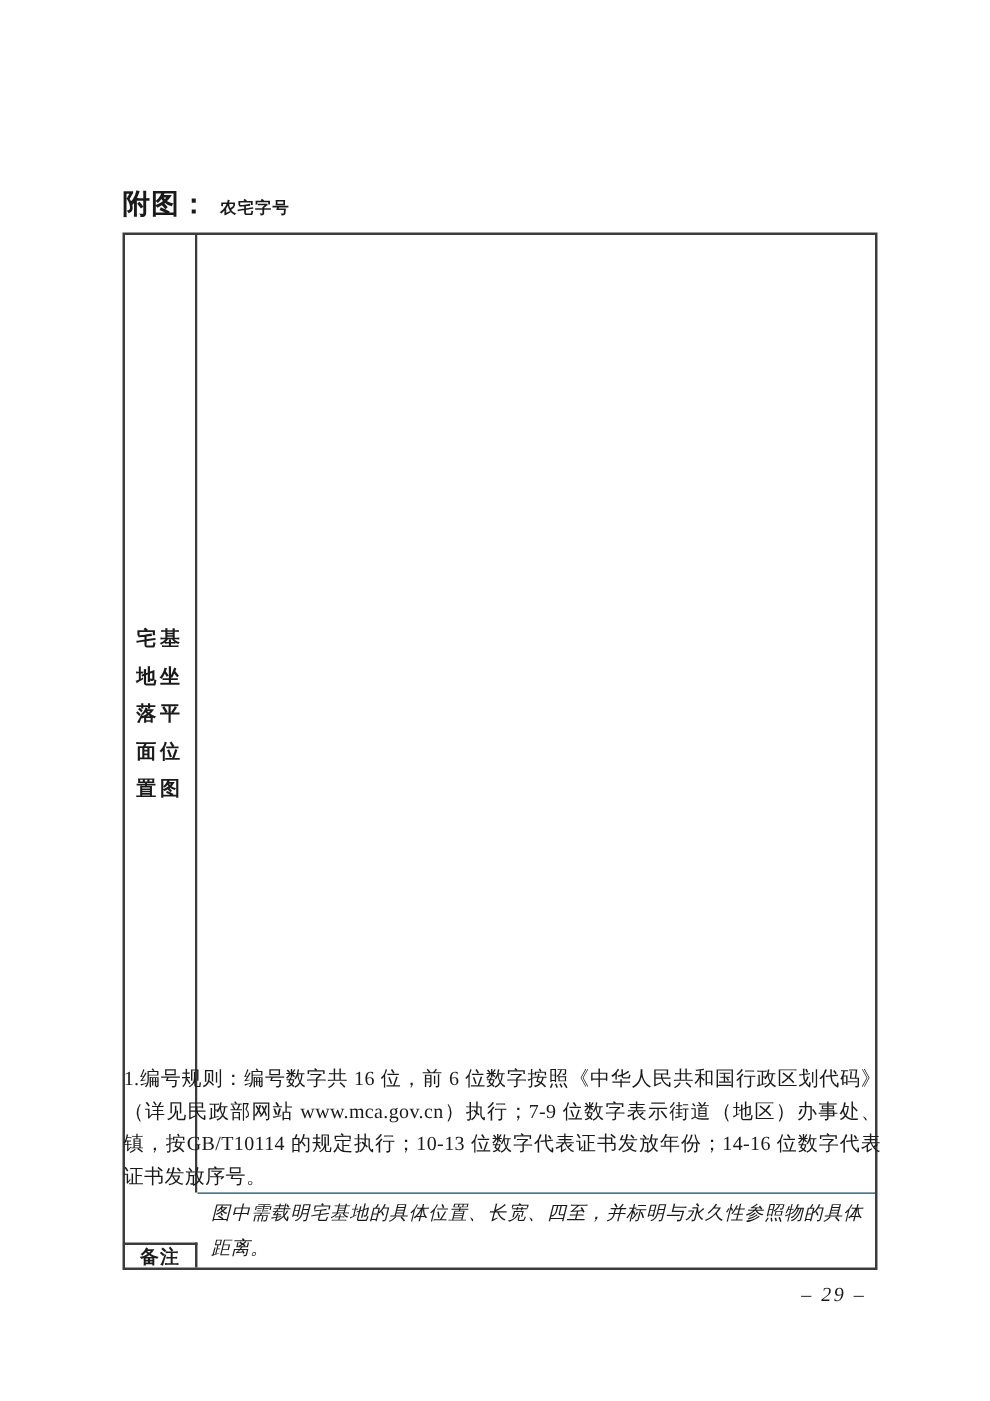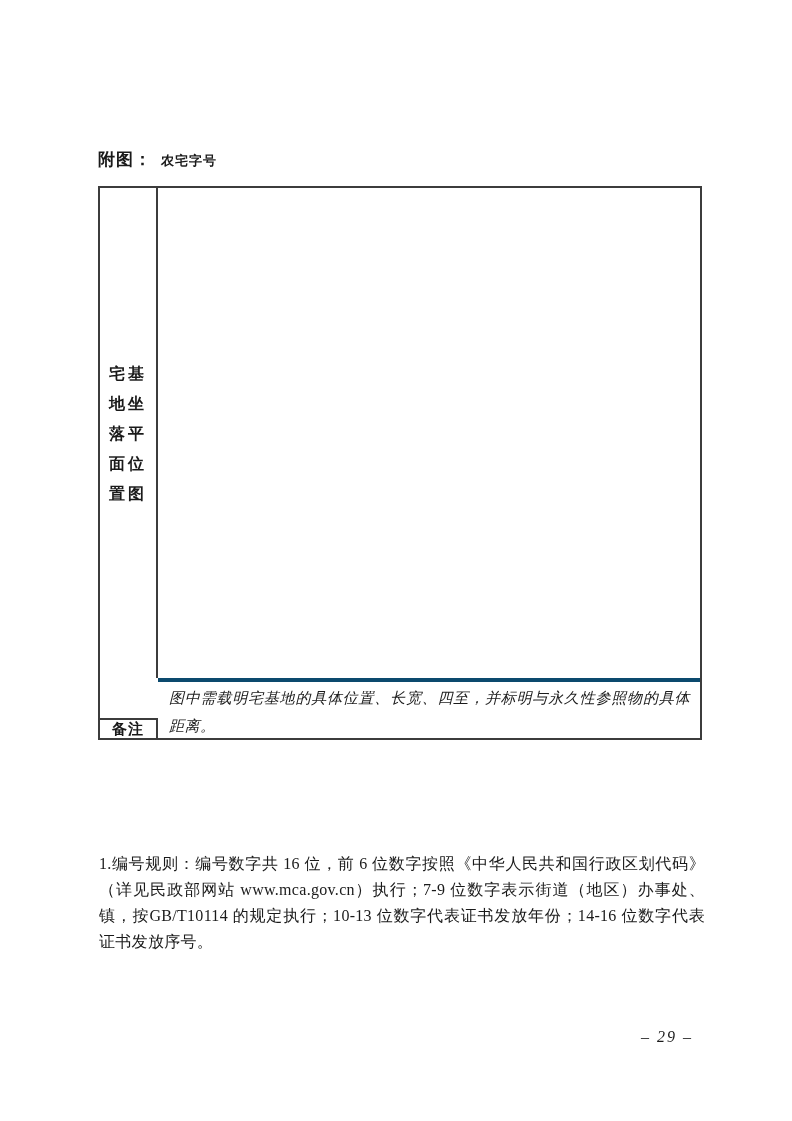--- a/index.html
+++ b/index.html
@@ -20,38 +20,38 @@
   .fig-title {
     position: absolute;
     left: 98px;
     top: 148px;
     display: flex;
     align-items: baseline;
   }
   .fig-title .label {
     font-family: "Liberation Sans", "DejaVu Sans", sans-serif;
     font-weight: bold;
-    font-size: 17px;
+    font-size: 22px;
     letter-spacing: 1px;
   }
   .fig-title .value {
     font-family: "Liberation Sans", "DejaVu Sans", sans-serif;
     font-weight: bold;
     font-size: 13px;
     margin-left: 9px;
     letter-spacing: 1px;
   }
 
   
   .doc-table {
     position: absolute;
     left: 98px;
     top: 186px;
     width: 604px;
-    height: 554px;
+    height: 830px;
     box-sizing: border-box;
     border: 2px solid #3c3c3c;
     display: grid;
     grid-template-columns: 58px 1fr;
     grid-template-rows: 1fr 60px;
   }
   .doc-table .cell {
     box-sizing: border-box;
   }
   .cell-plan-label {
@@ -79,21 +79,21 @@
     display: flex;
     align-items: center;
     justify-content: center;
     font-family: "Liberation Sans", "DejaVu Sans", sans-serif;
     font-weight: bold;
     font-size: 15px;
     letter-spacing: 1px;
     margin-top: 40px;
   }
   .cell-remarks-text {
-    border-top: 4px solid #0c4a6e;
+    border-top: 1px solid #0c4a6e;
     padding: 2px 10px 0 11px;
     font-family: "Liberation Serif", "DejaVu Serif", serif;
     font-style: italic;
     font-size: 15px;
     line-height: 28px;
     text-align: justify;
     letter-spacing: 0.5px;
   }
 
   

